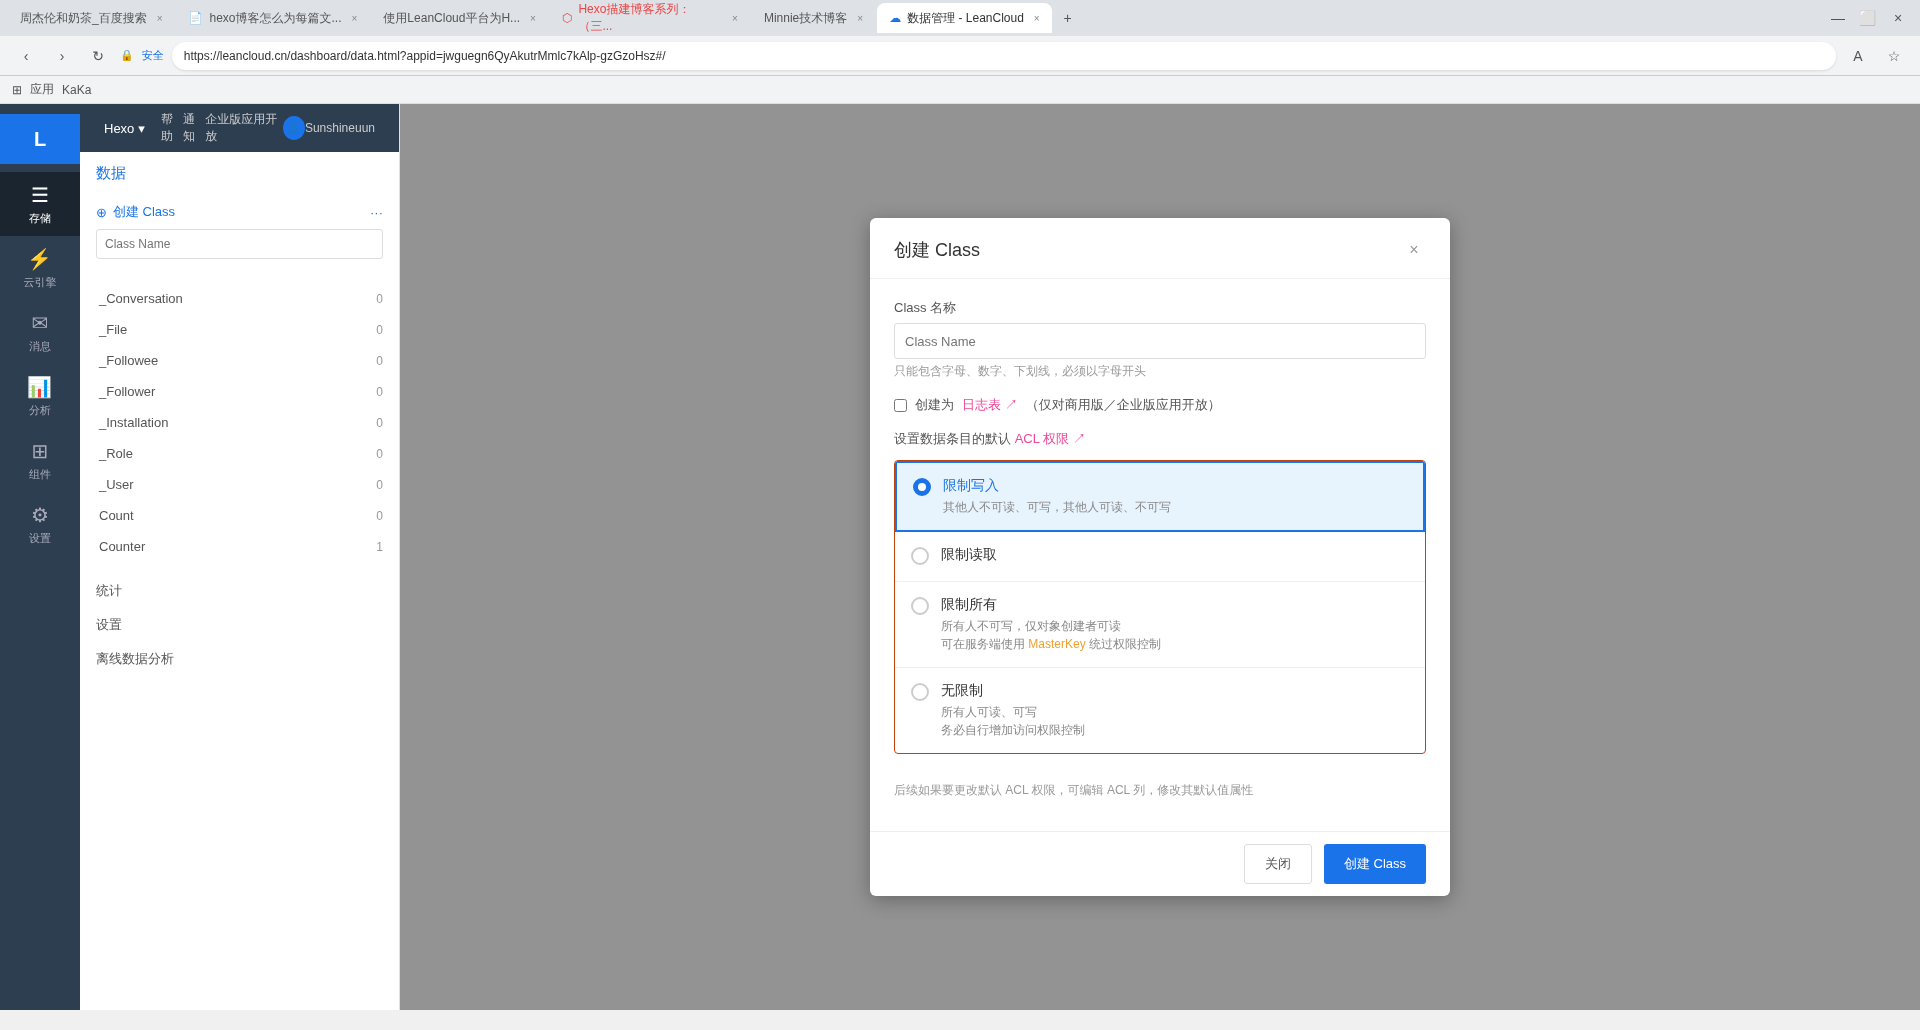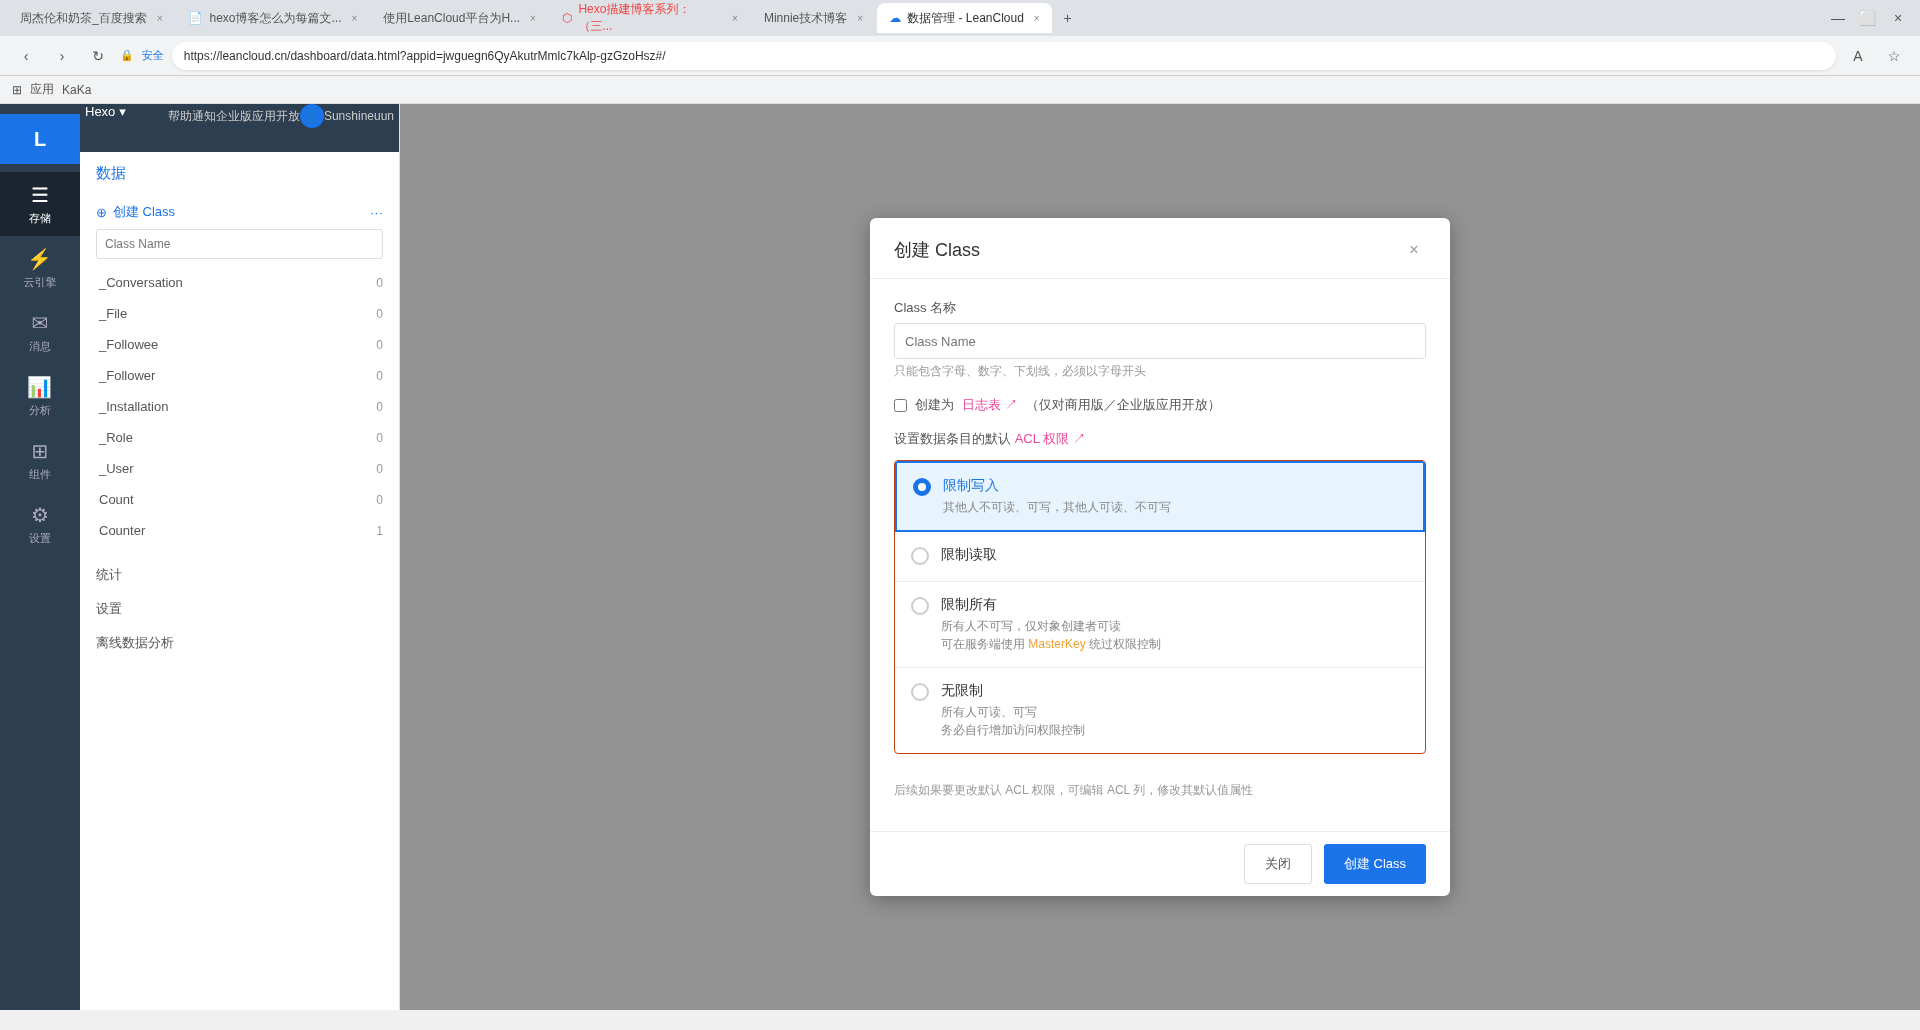--- a/index.html
+++ b/index.html
@@ -27,21 +27,21 @@
     .icon-sidebar-item .icon-shape { font-size: 20px; }
     .icon-sidebar-top { width: 80px; height: 50px; display: flex; align-items: center; justify-content: center; background: #1a73e8; color: white; font-size: 20px; font-weight: bold; margin-bottom: 8px; }
 
     
     .data-sidebar { width: 320px; background: #fff; border-right: 1px solid #e0e0e0; display: flex; flex-direction: column; overflow-y: auto; }
     .sidebar-header { padding: 12px 16px; display: flex; align-items: center; justify-content: space-between; }
     .sidebar-title { color: #1a73e8; font-size: 15px; font-weight: 500; }
     .sidebar-section { padding: 8px 16px; }
     .create-class-btn { display: flex; align-items: center; gap: 6px; color: #1a73e8; cursor: pointer; font-size: 13px; margin-bottom: 8px; }
     .class-search { width: 100%; height: 30px; border: 1px solid #ddd; border-radius: 3px; padding: 0 8px; font-size: 12px; color: #333; outline: none; }
-    .class-list { display: flex; flex-direction: column; }
+    .class-list { display: flex; flex-direction: column; margin-top: 16px; }
     .class-item { display: flex; justify-content: space-between; align-items: center; padding: 8px 16px; cursor: pointer; color: #555; font-size: 13px; border-left: 3px solid transparent; }
     .class-count { color: #999; font-size: 12px; }
     .sidebar-bottom-item { padding: 8px 16px; color: #555; font-size: 13px; cursor: pointer; }
 
     
     .main-content { flex: 1; display: flex; flex-direction: column; position: relative; }
 
     
     .overlay { position: absolute; top: 0; left: 0; right: 0; bottom: 0; background: rgba(0,0,0,0.4); display: flex; align-items: center; justify-content: center; z-index: 100; }
 
@@ -74,21 +74,21 @@
     .modal-footer { display: flex; justify-content: flex-end; align-items: center; padding: 12px 24px; border-top: 1px solid #eee; gap: 12px; }
     .btn { height: 40px; padding: 0 20px; border-radius: 3px; border: none; font-size: 13px; cursor: pointer; }
     .btn-default { background: #fff; border: 1px solid #ddd; color: #555; }
     .btn-primary { background: #1a73e8; color: #fff; }
     .masterkey-link { color: #f0a030; }
 
     
     .main-bg { padding: 20px; opacity: 0.3; pointer-events: none; }
 
     
-    .top-nav { height: 48px; background: #2c3e50; display: flex; align-items: flex-start; padding: 0 5px; color: #fff; font-size: 13px; gap: 16px; }
+    .top-nav { height: 48px; background: #2c3e50; display: flex; align-items: center; padding: 0 24px; color: #fff; font-size: 13px; gap: 16px; }
     .top-nav-right { margin-left: auto; display: flex; align-items: center; gap: 0; color: #ccc; font-size: 12px; }
     .hexo-dropdown { display: flex; align-items: center; gap: 4px; cursor: pointer; }
   </style>
 </head>
 <body>
 
 <div class="browser-chrome">
 
   <div class="tab-bar">
     <div class="tab">

